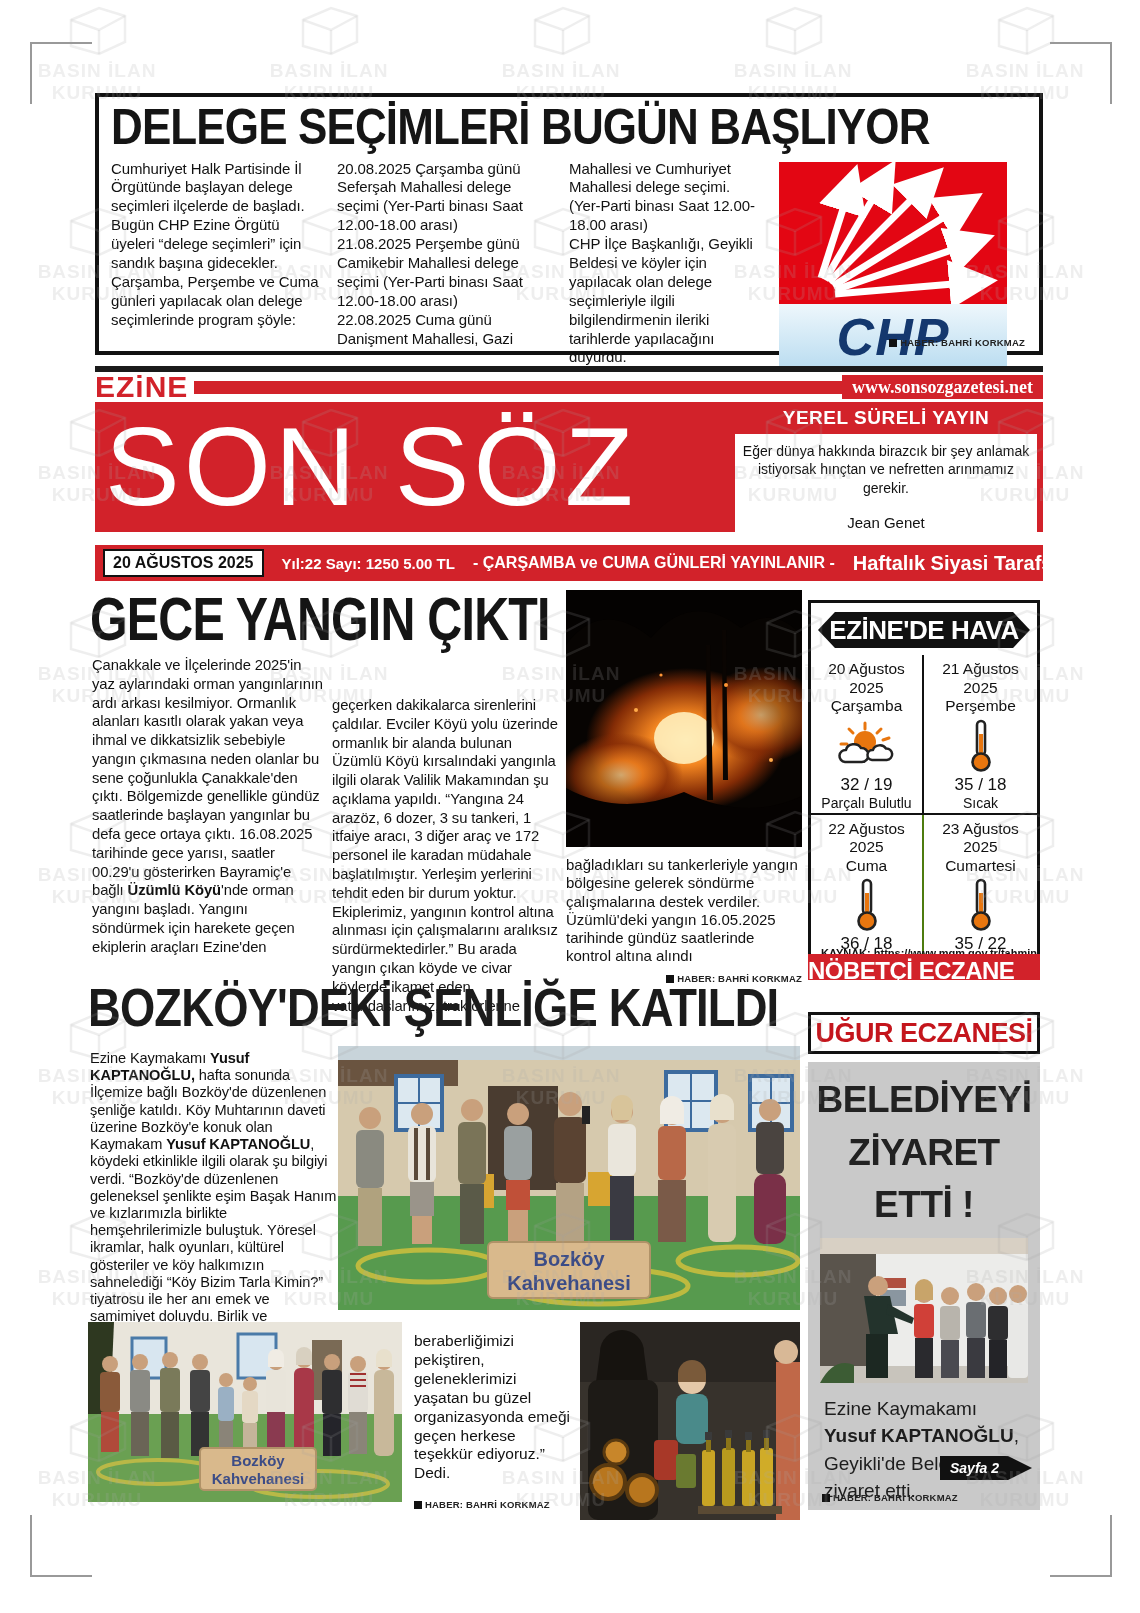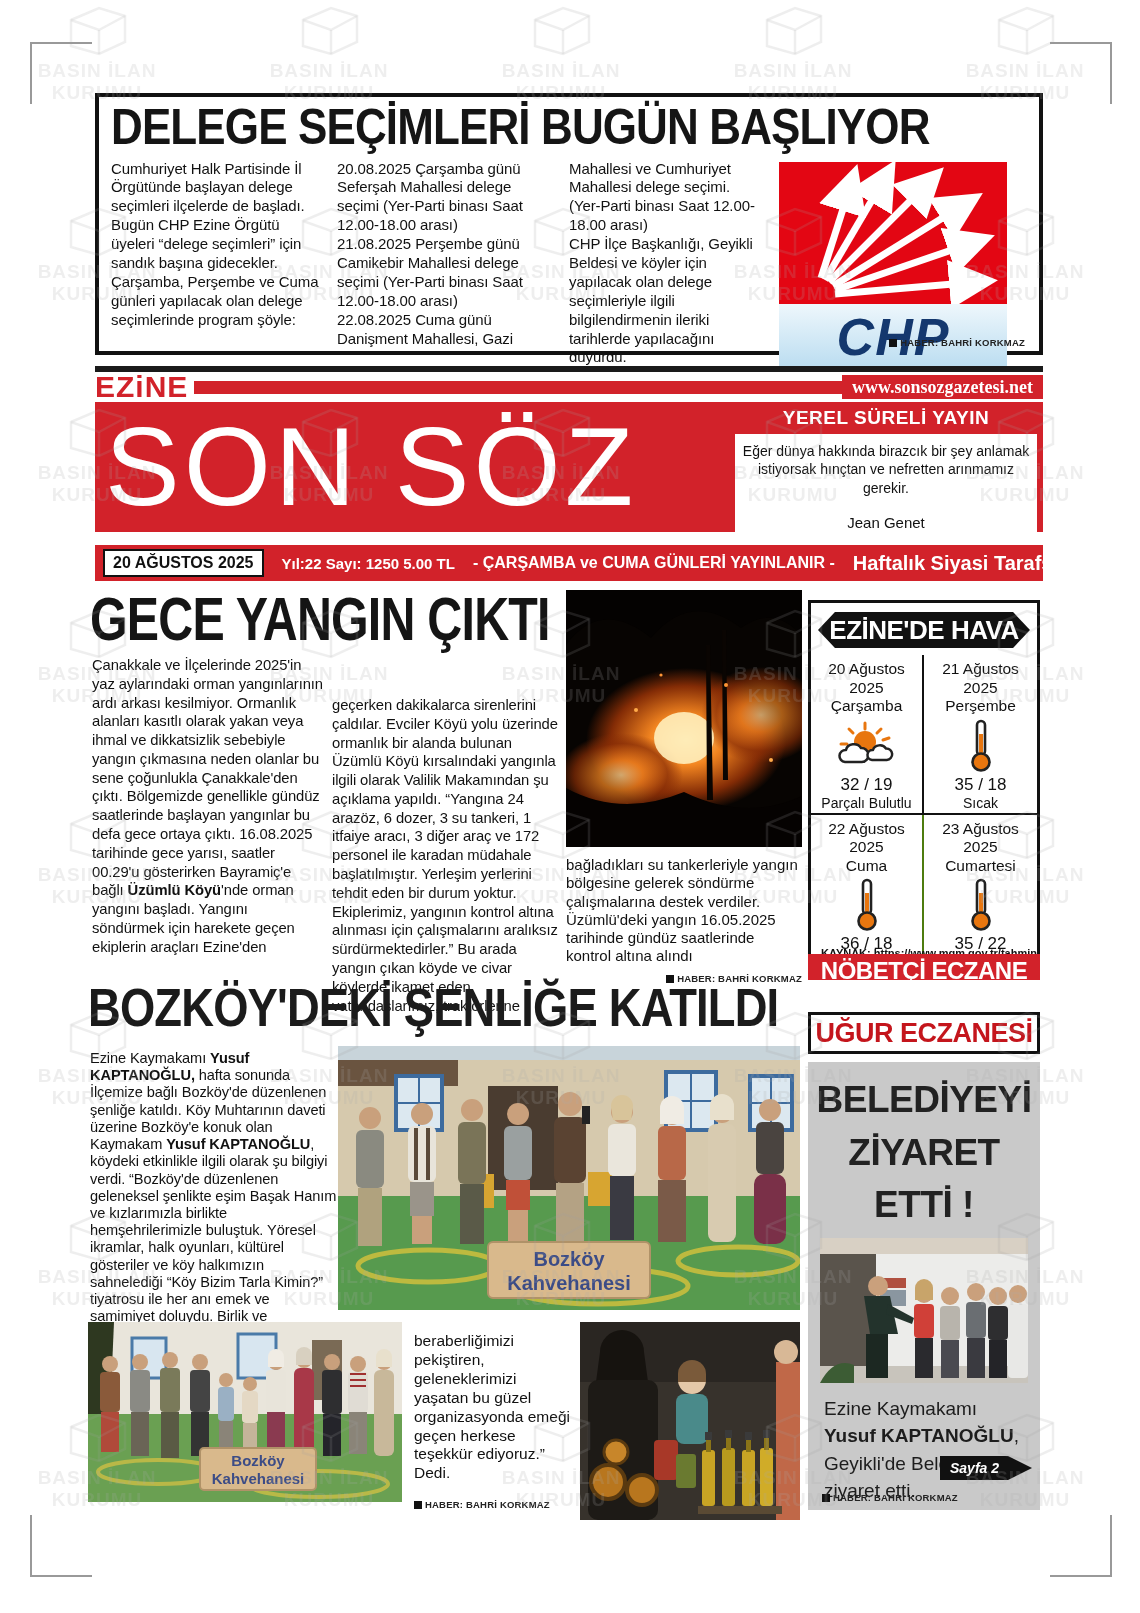--- a/index.html
+++ b/index.html
@@ -82,21 +82,21 @@
   .w-cell.c2{border-bottom:2px solid #111;}
   .w-cell.c3{border-right:2px solid #4d7c0f;}
   .w-date,.w-day{font-size:15.5px;line-height:1.2;}
   .w-icon{height:58px;display:flex;align-items:center;justify-content:center;}
   .w-temp{font-size:17px;line-height:1.25;}
   .w-cond{font-size:14px;line-height:1.25;}
   #w-source{position:absolute;left:10px;bottom:4px;font-size:11px;font-weight:700;}
 
   
   #pharm-bar{left:808px;top:954px;width:232px;height:26px;background:#d2222a;color:#fff;
-             font-weight:700;font-size:24px;text-align:center;line-height:33px;letter-spacing:-.5px;}
+             font-weight:700;font-size:24px;text-align:left;line-height:33px;letter-spacing:-.5px;}
   #pharm-name{left:808px;top:1012px;width:232px;height:42px;border:3px solid #111;background:#fff;
               color:#c4151c;font-weight:700;font-size:27px;text-align:center;line-height:36px;
               letter-spacing:-.5px;box-sizing:border-box;}
 
   
   .h-bozkoy{left:88px;top:980px;display:inline-block;font-weight:700;font-size:54px;line-height:1;
             letter-spacing:-1px;transform:scaleX(.84);transform-origin:0 50%;white-space:nowrap;color:#1b1b1b;}
   #bozkoy-col1{left:90px;top:1050px;width:248px;font-size:14.6px;line-height:1.18;letter-spacing:-.1px;}
   #bozkoy-photo-main{left:338px;top:1046px;width:462px;height:264px;}
   #bozkoy-photo-left{left:88px;top:1322px;width:314px;height:180px;}

